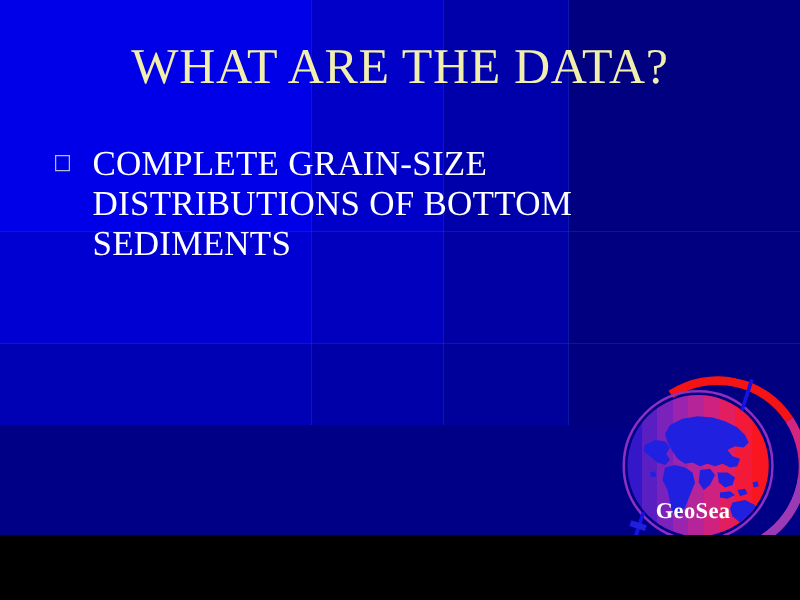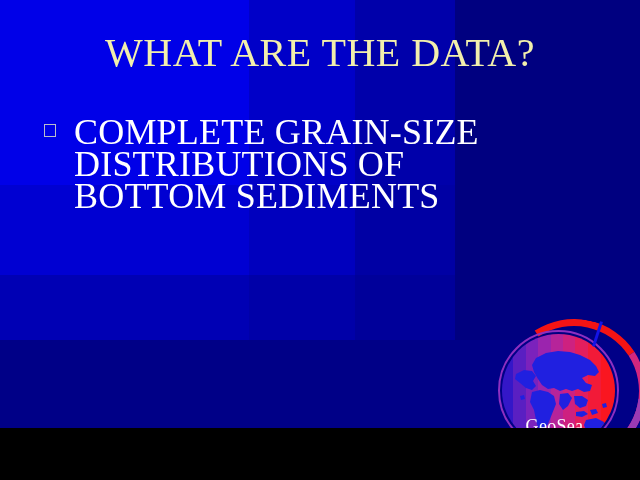--- a/index.html
+++ b/index.html
@@ -64,33 +64,34 @@
     flex: 0 0 auto;
     width: 12px;
     height: 13px;
     box-sizing: border-box;
     border: 1px solid #b9bccb;
     margin-top: 8px;
     margin-right: 18px;
   }
   .bullet-text {
     flex: 1 1 auto;
-    font-size: 36px;
+    font-size: 28px;
     line-height: 32px;
     color: #FFFFFF;
     letter-spacing: 0.2px;
   }
 
   
   .logo {
     position: absolute;
     left: 494px;
-    top: 319px;
+    top: 301px;
     width: 146px;
     height: 158px;
+    font-weight: bold;
   }
   .logo-arc {
     position: absolute;
     left: 8px; top: 0px;
     width: 130px; height: 130px;
     border-radius: 50%;
     border: 7px solid transparent;
     border-top-color: #F41414;
     border-right-color: #D4267E;
     transform: rotate(12deg);

